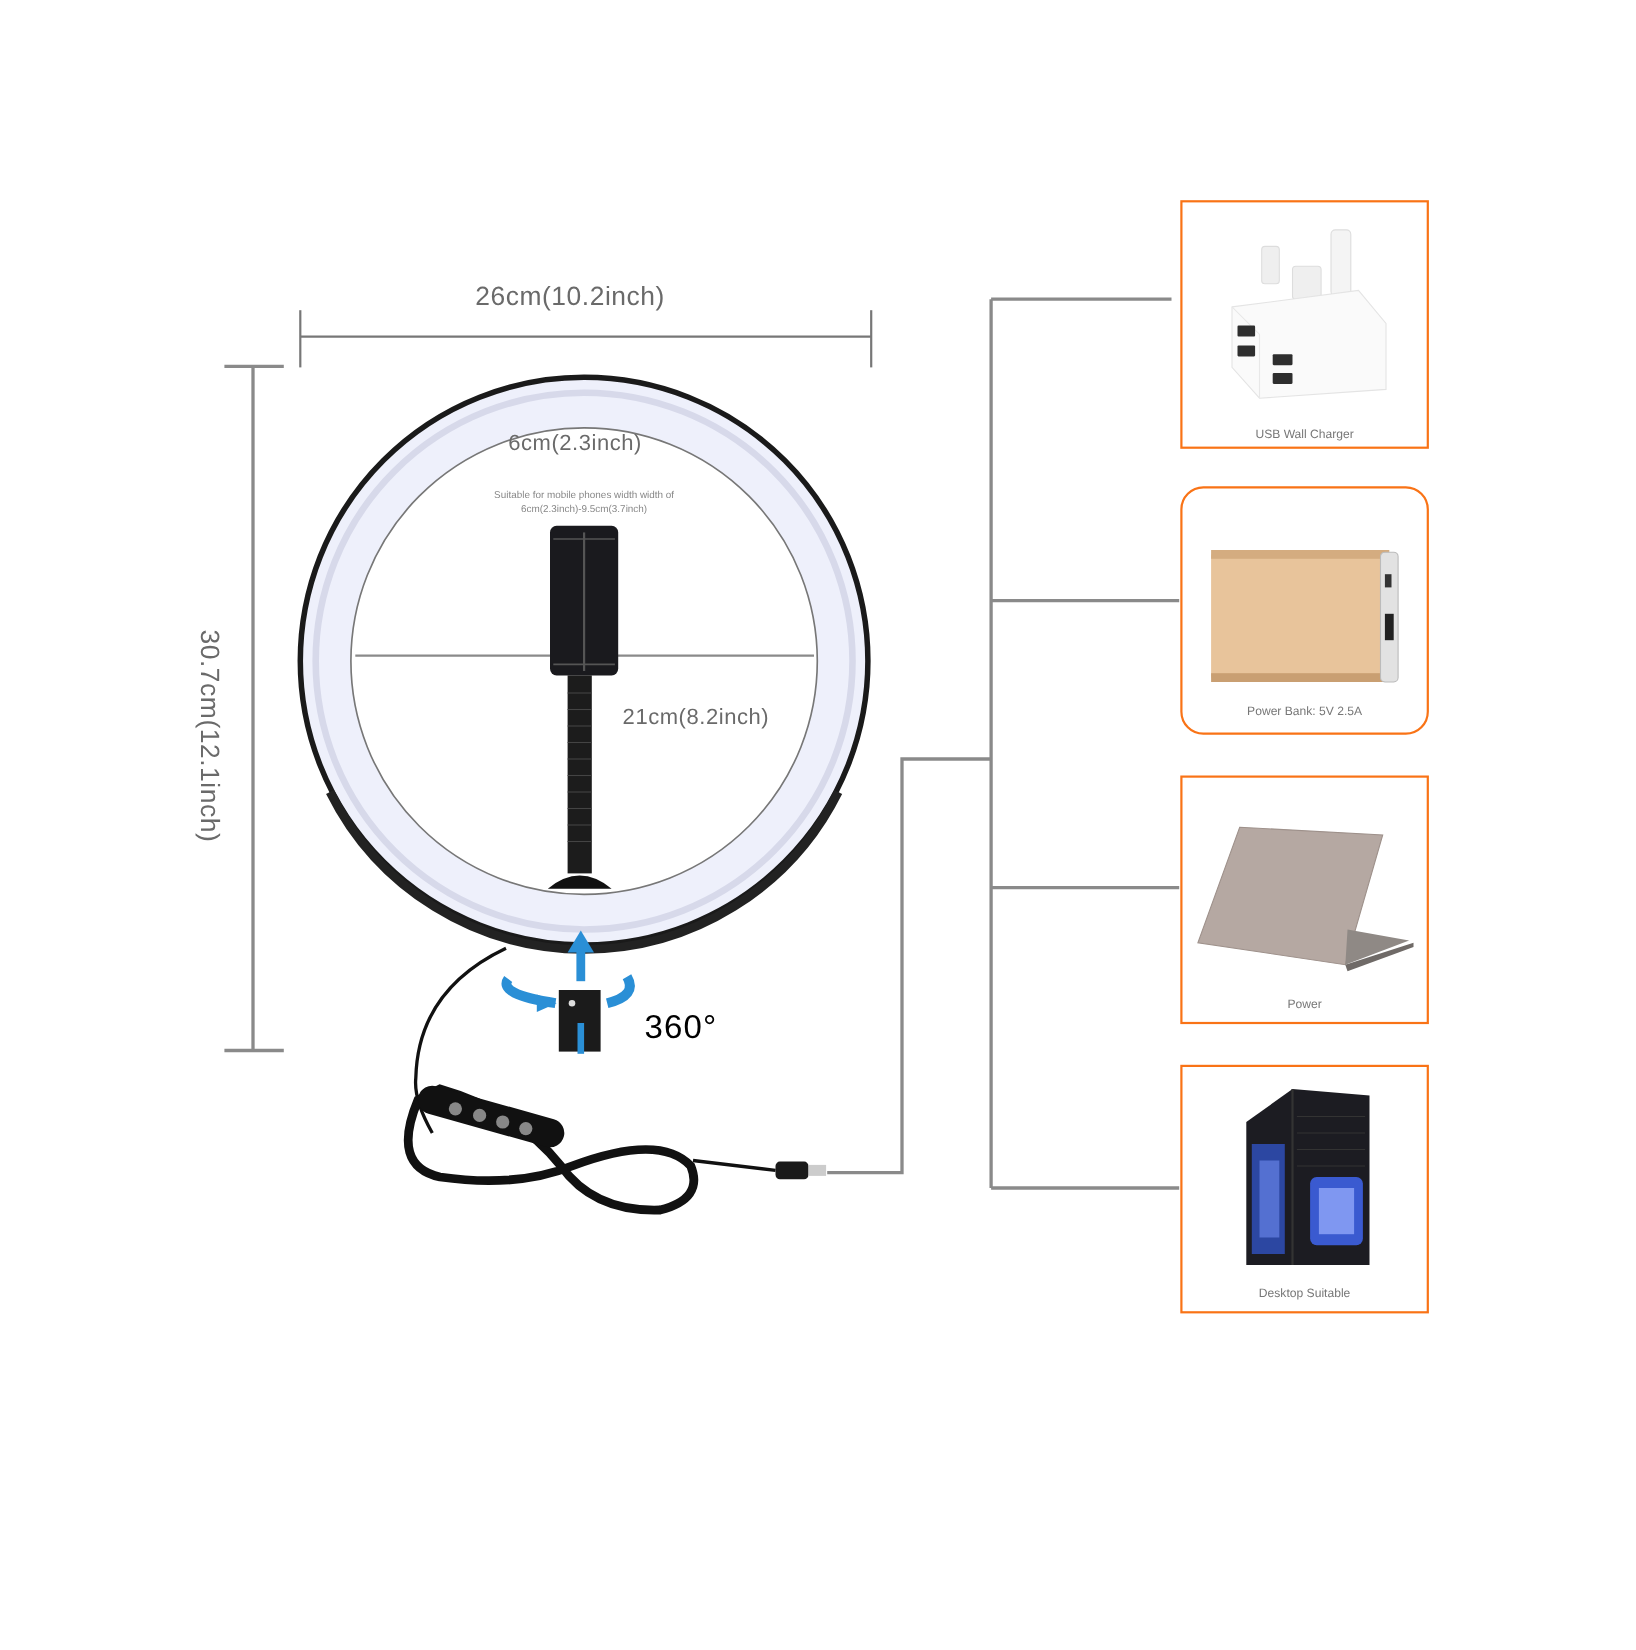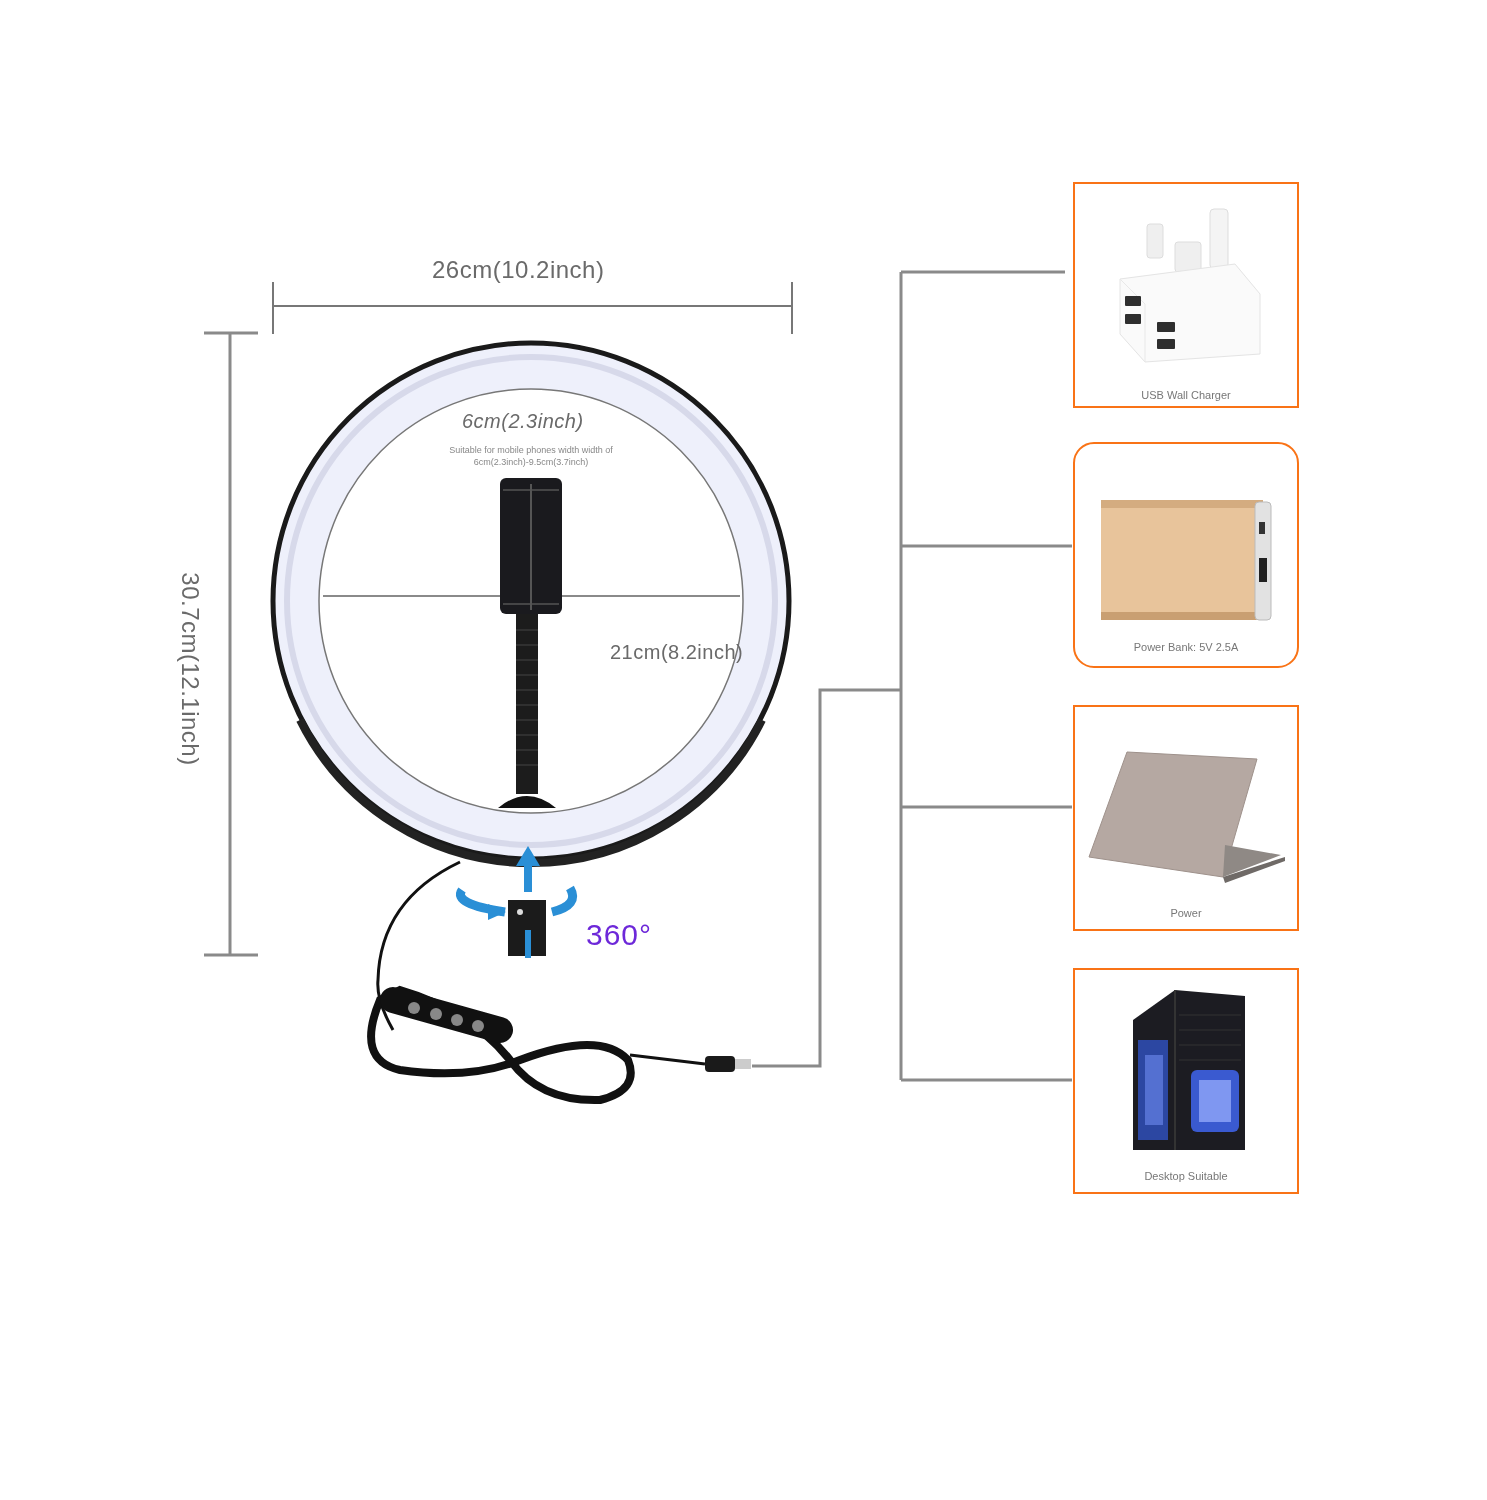--- a/index.html
+++ b/index.html
@@ -100,29 +100,29 @@
     <line x1="901" y1="546" x2="1072" y2="546"></line>
     <line x1="901" y1="807" x2="1072" y2="807"></line>
     <line x1="901" y1="1080" x2="1072" y2="1080"></line>
   </g>
 </svg>
 
 <div class="abs dim-text" style="left:432px; top:256px;">26cm(10.2inch)</div>
 
 <div class="abs dim-text" style="left:90px; top:655px; transform:rotate(90deg); transform-origin:center; width:200px; text-align:center;">30.7cm(12.1inch)</div>
 
-<div class="abs dim-text" style="left:462px; top:410px; font-size:20px;font-style:italic;">6cm(2.3inch)</div>
+<div class="abs dim-text" style="left:462px; top:392px; font-size:20px;">6cm(2.3inch)</div>
 <div class="abs" style="left:395px; top:444px; width:272px; text-align:center; font-size:9px; color:#888; line-height:12px;">
   <div>Suitable for mobile phones width width of</div>
   <div>6cm(2.3inch)-9.5cm(3.7inch)</div>
 </div>
 
-<div class="abs dim-text" style="left:566px; top:641px; font-size:20px;margin-left:44px;">21cm(8.2inch)</div>
+<div class="abs dim-text" style="left:566px; top:641px; font-size:20px;">21cm(8.2inch)</div>
 
-<div class="abs" style="left:586px; top:918px; font-size:30px; color:#6d28d9; letter-spacing:1px;">360°</div>
+<div class="abs" style="left:586px; top:918px; font-size:30px; color:#000000; letter-spacing:1px;">360°</div>
 
 <div class="card" style="left:1073px; top:182px; height:226px;">
   <svg width="222" height="190" viewBox="0 0 222 190" style="position:absolute;left:0;top:0;">
     <rect x="135" y="25" width="18" height="60" rx="4" fill="#f4f4f4" stroke="#ddd"></rect>
     <rect x="72" y="40" width="16" height="34" rx="3" fill="#efefef" stroke="#ddd"></rect>
     <rect x="100" y="58" width="26" height="30" rx="3" fill="#efefef" stroke="#ddd"></rect>
     <path d="M 45 95 L 160 80 L 185 110 L 185 170 L 70 178 L 45 150 Z" fill="#fafafa" stroke="#e4e4e4"></path>
     <path d="M 45 95 L 70 120 L 70 178" fill="none" stroke="#e8e8e8"></path>
     <g fill="#2e2e2e">
       <rect x="50" y="112" width="16" height="10" rx="1"></rect>

